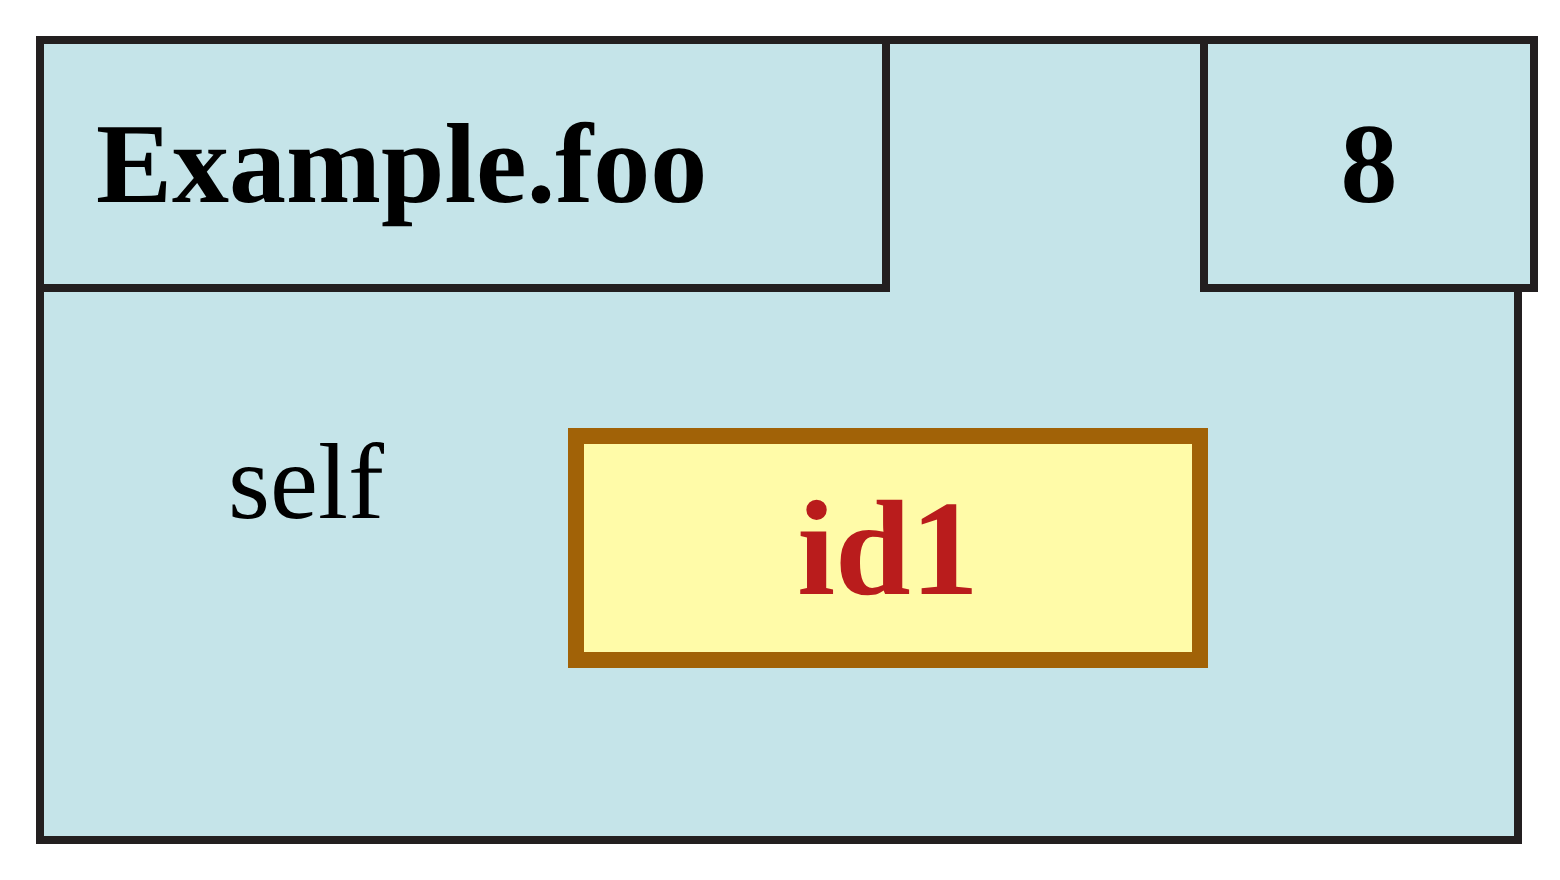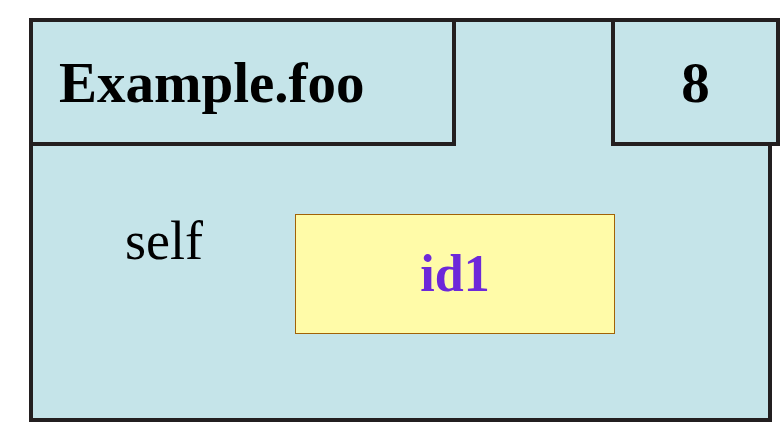--- a/index.html
+++ b/index.html
@@ -16,21 +16,20 @@
     font-family: "Liberation Serif", "DejaVu Serif", serif;
     -webkit-font-smoothing: antialiased;
   }
 
   #diagram-canvas {
     position: absolute;
     left: 0;
     top: 0;
     width: 696px;
     height: 440px;
-    margin-left: 11px;
   }
 
   
   .frame-box {
     position: absolute;
     left: 18px;
     top: 18px;
     width: 743px;
     height: 404px;
     box-sizing: border-box;
@@ -102,27 +101,27 @@
     font-weight: normal;
     color: #000000;
     line-height: 1;
   }
 
   .var-value-box {
     width: 320px;
     height: 120px;
     box-sizing: border-box;
     background: #fffba8;
-    border: 1px solid #a16207;
+    border: 8px solid #a16207;
     display: flex;
     align-items: center;
     justify-content: center;
-    font-size: 52px;
+    font-size: 68px;
     font-weight: bold;
-    color: #6d28d9;
+    color: #b91c1c;
     line-height: 1;
   }
 </style>
 </head>
 <body>
 
 <div id="diagram-canvas">
 
   <div class="frame-box">
 

